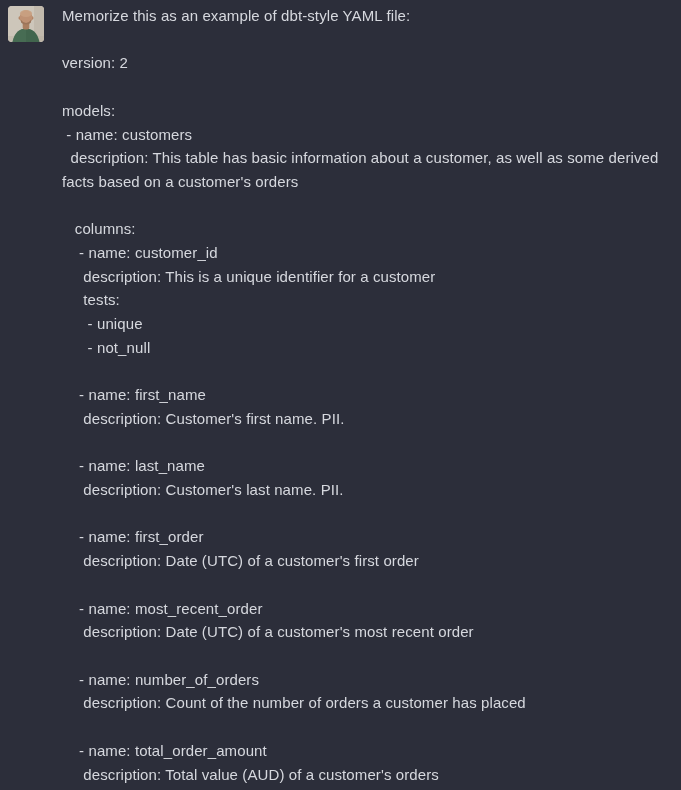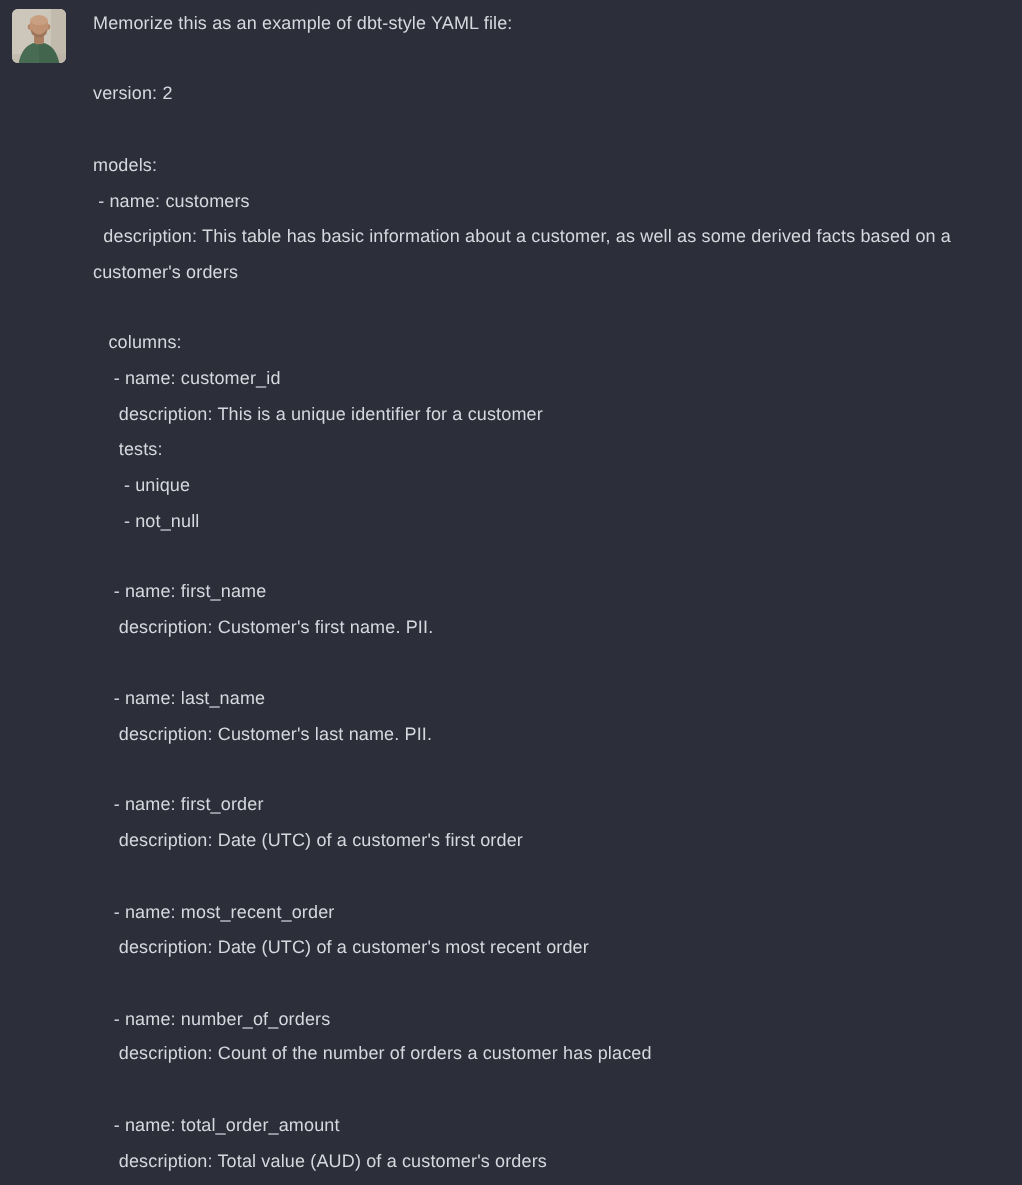--- a/index.html
+++ b/index.html
@@ -31,21 +31,21 @@
     overflow: hidden;
     background: var(--avatar-bg, #cdc6ba);
   }
   .avatar svg { display: block; }
   .message-text {
     margin-left: 18px;
     margin-top: -2px;
     width: 612px;
     white-space: pre-wrap;
     overflow-wrap: break-word;
-    font-size: 12px;
+    font-size: 15px;
     line-height: 23.7px;
     letter-spacing: 0.1px;
     color: var(--text, #d6d8de);
   }
 </style>
 </head>
 <body>
 
 <div class="chat-view">
   <div class="message-row">

